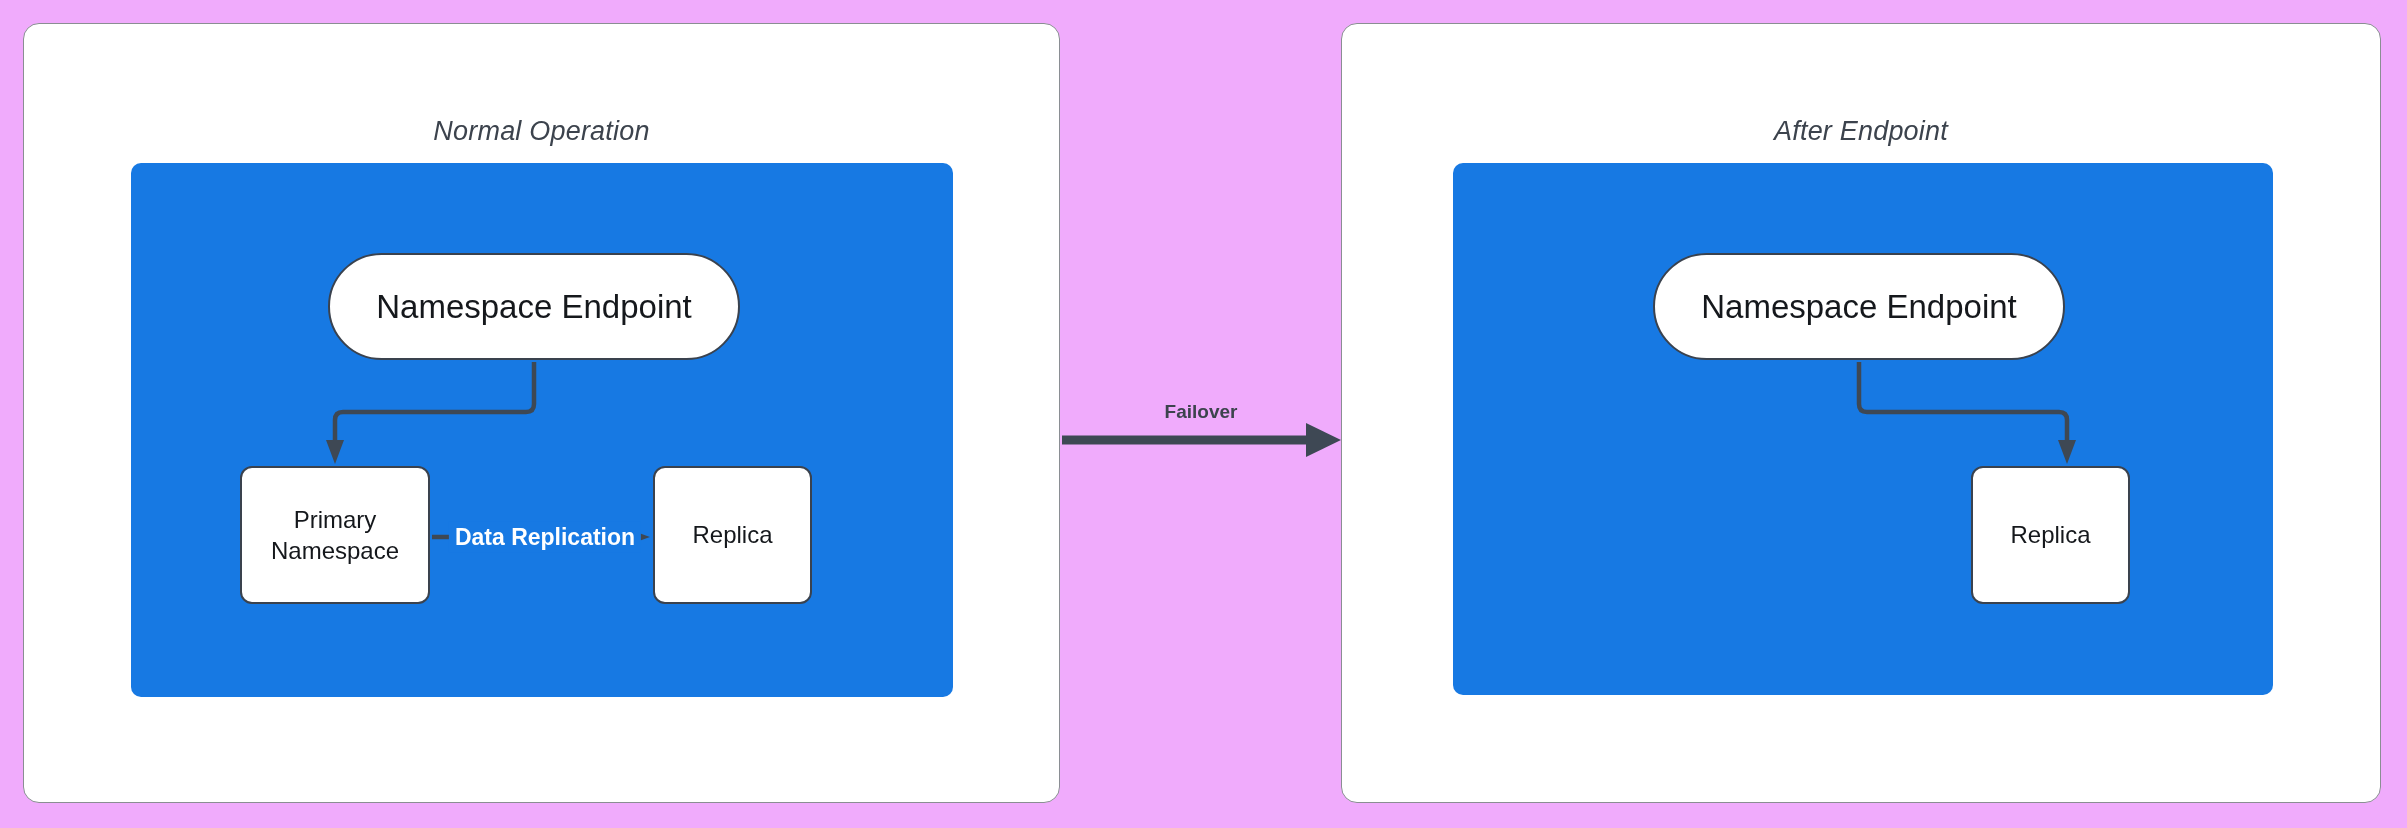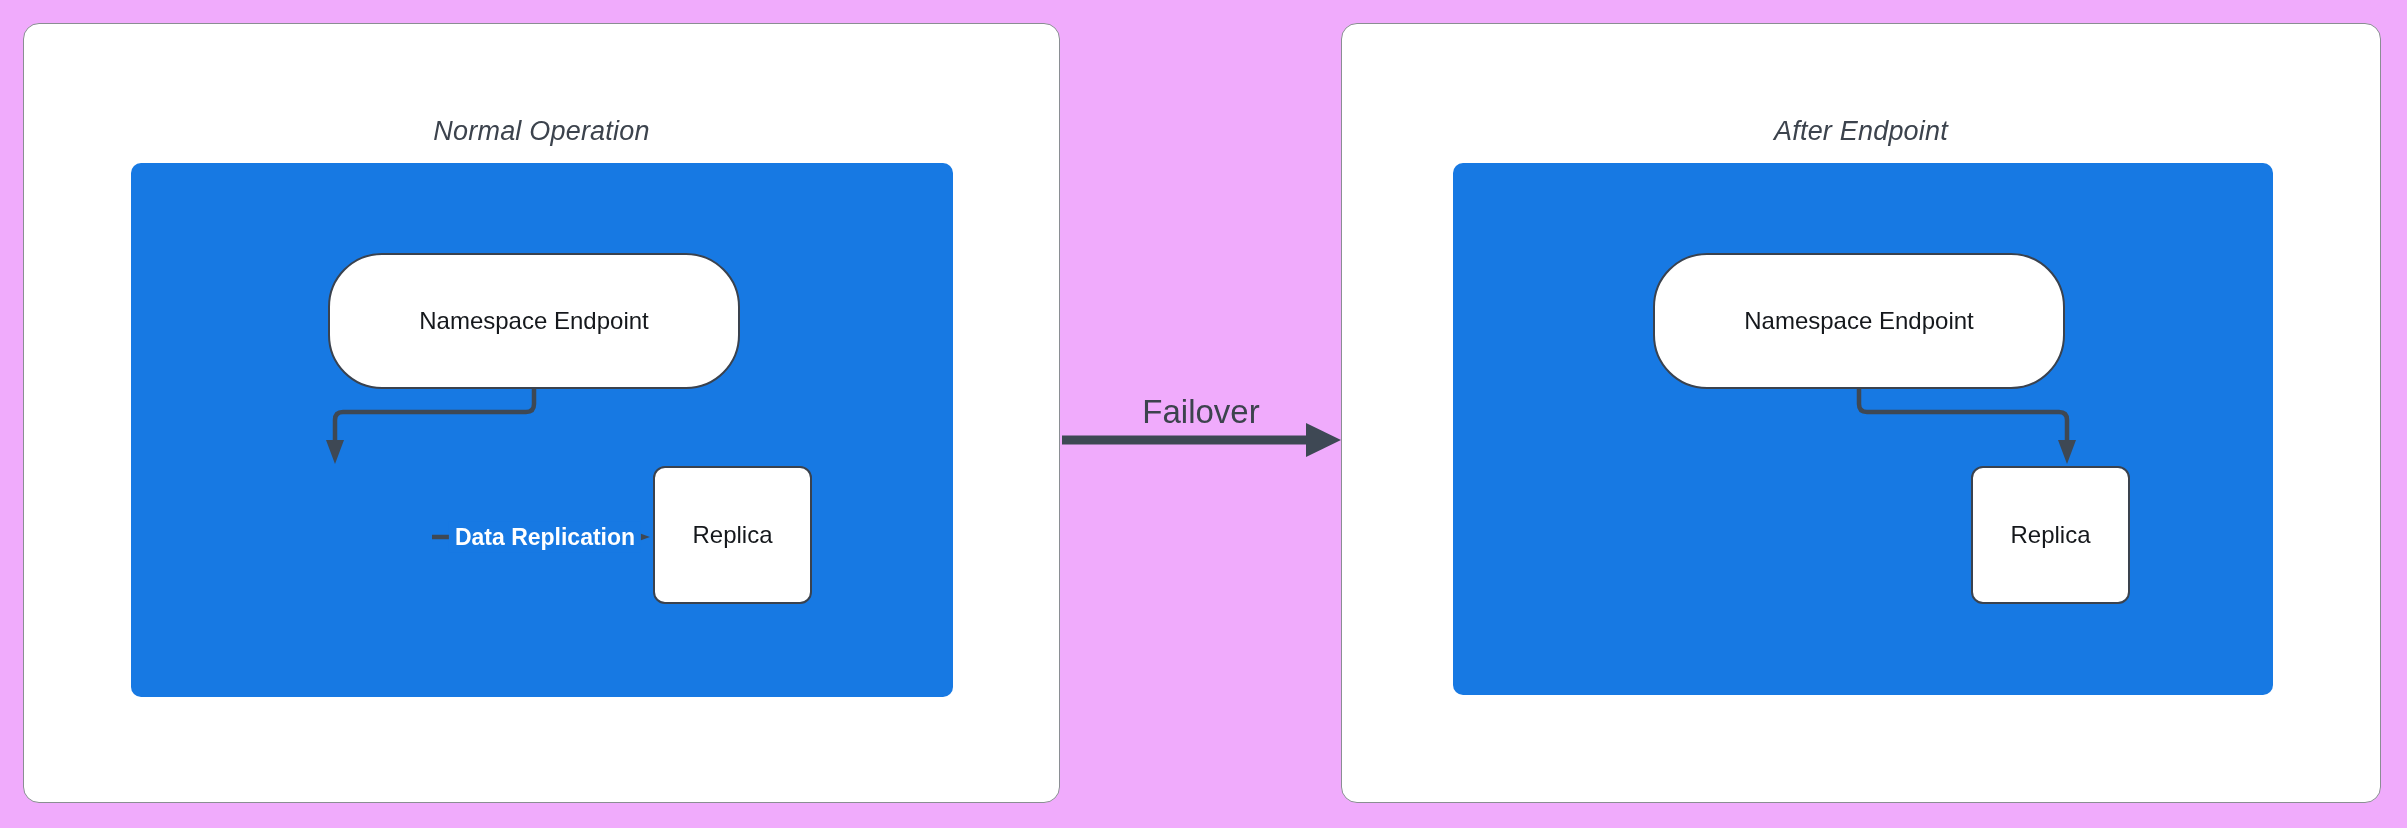--- a/index.html
+++ b/index.html
@@ -32,36 +32,36 @@
   .cluster-right{left:1453px;top:163px;width:820px;height:532px;}
 
   .edges{position:absolute;left:0;top:0;width:2407px;height:828px;pointer-events:none;}
   .edge-line{fill:none;stroke:var(--edge-dark);stroke-width:4.5px;}
   .edge-head{fill:var(--edge-dark);stroke:none;}
   .failover-line{fill:none;stroke:var(--edge-dark);stroke-width:9px;}
 
   .node{position:absolute;display:flex;align-items:center;justify-content:center;
         text-align:center;background:#ffffff;border:2px solid var(--node-border);
         color:var(--node-text);}
-  .pill{width:412px;height:136px;border-radius:54px;font-size:24px;}
+  .pill{width:412px;height:107px;border-radius:54px;font-size:33px;}
   .pill-left{left:328px;top:253px;}
   .pill-right{left:1653px;top:253px;}
   .box{width:159px;height:138px;border-radius:12px;font-size:24px;line-height:1.3;padding:6px;}
   .box-primary{left:240px;top:466px;width:190px;}
   .box-replica-left{left:653px;top:466px;}
   .box-recovering{left:1560px;top:466px;width:191px;background:var(--recovering-fill);
                   border:2px solid var(--recovering-border);color:var(--recovering-text);
                   font-style:italic;}
   .box-replica-right{left:1971px;top:466px;}
 
   .edge-label{position:absolute;left:545px;top:537px;transform:translate(-50%,-50%);
               background:var(--container-blue);color:var(--replication-text);
               font-weight:bold;font-size:23px;padding:2px 6px;white-space:nowrap;}
   .failover-label{position:absolute;left:1201px;top:412px;transform:translate(-50%,-50%);
-                  color:var(--title-text);font-size:33px;white-space:nowrap;}
+                  color:var(--title-text);font-size:19px;white-space:nowrap;font-weight:bold;}
 </style>
 </head>
 <body>
 
 <div class="stage">
 
   <section class="panel panel-left">
     <div class="panel-title">Normal Operation</div>
   </section>
 
@@ -91,20 +91,23 @@
 
     <g>
       <path class="failover-line" d="M1062 440 L1308 440"></path>
       <polygon class="edge-head" points="1306,423 1306,457 1341,440"></polygon>
     </g>
   </svg>
 
   <div class="node pill pill-left">
     <span>Namespace Endpoint</span>
   </div>
+  <div class="node box box-primary">
+    <span>Primary Namespace</span>
+  </div>
   <div class="node box box-replica-left">
     <span>Replica</span>
   </div>
   <div class="edge-label">Data Replication</div>
 
   <div class="node pill pill-right">
     <span>Namespace Endpoint</span>
   </div>
   <div class="node box box-replica-right">
     <span>Replica</span>

